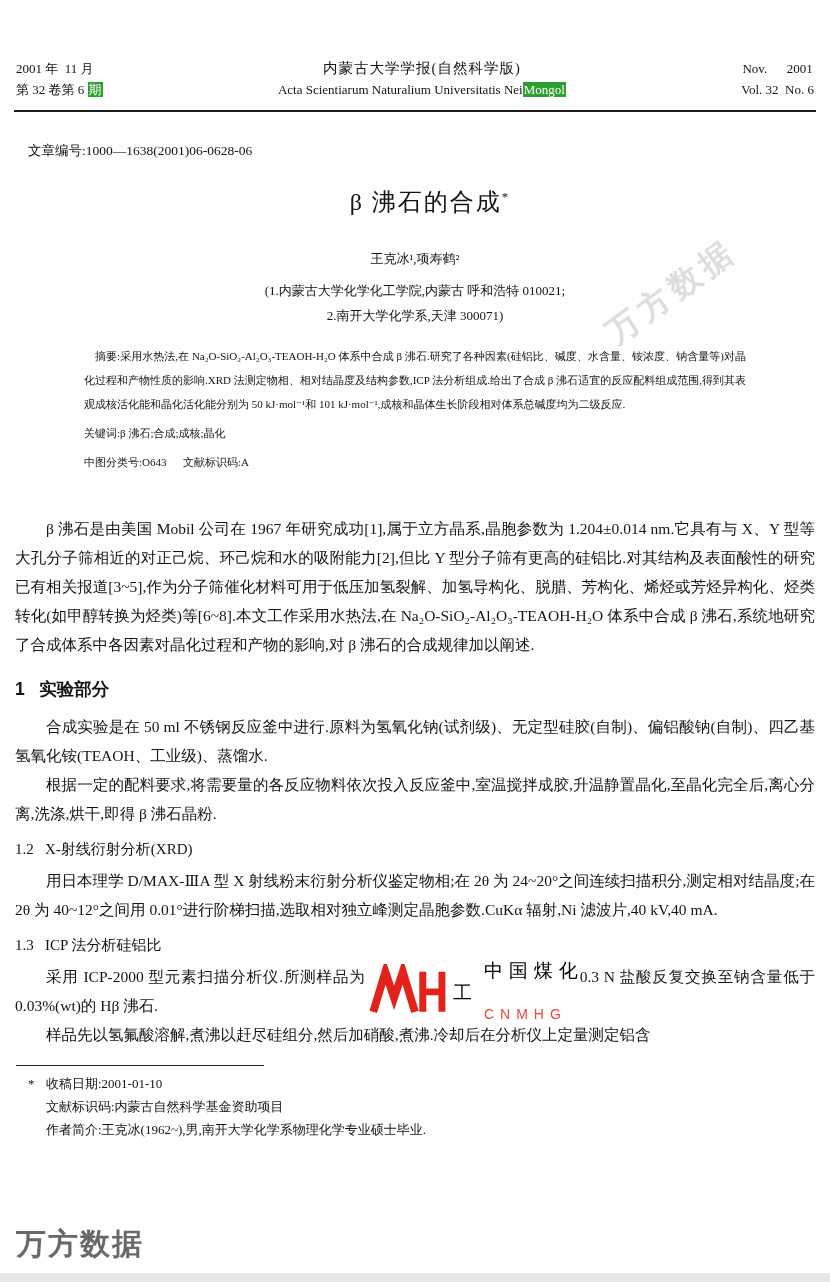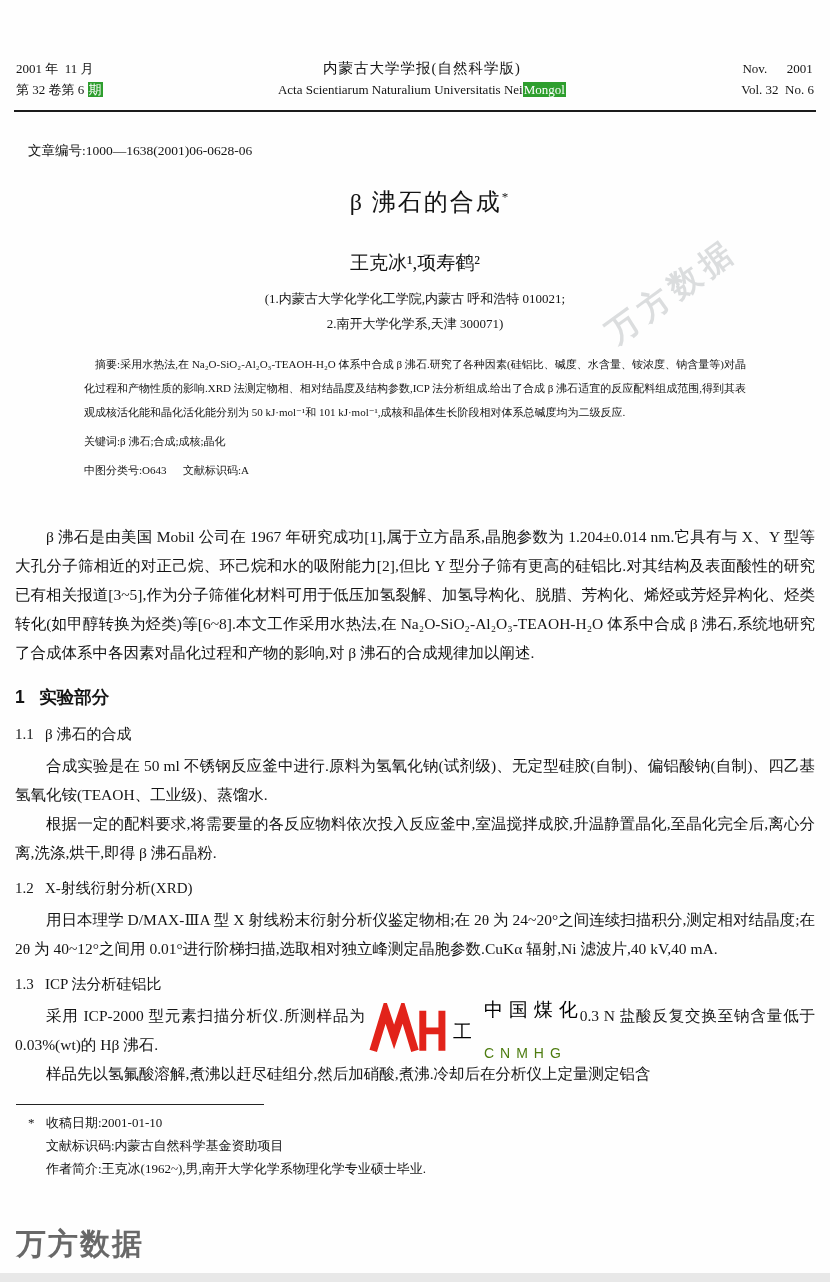--- a/index.html
+++ b/index.html
@@ -19,21 +19,21 @@
   .hl-right { text-align:center; }
   .highlight { background:#2e9e2e; color:#ffffff; padding:0 1px; }
   .header-rule { border:none; border-top:2px solid #1c1c1c; margin:10px 14px 0 14px; }
 
   .article-no { margin:30px 0 0 28px; font-size:13.5px; }
 
   .title { text-align:center; font-size:24px; font-weight:normal;
            margin:26px 0 0 0; letter-spacing:2px;padding-left:30px; }
   .title sup { font-size:13px; }
 
-  .authors { text-align:center; font-size:19px; margin-top:32px; }
+  .authors { text-align:center; font-size:13px; margin-top:32px; }
   .affil { text-align:center; font-size:13px; line-height:25px; margin-top:10px; }
 
   .abstract { margin:16px 84px 0 84px; font-size:11px; line-height:24px; text-align:justify; }
   .abstract .body { margin:0; text-indent:1em; }
   .abstract .kw { margin-top:5px; }
   .abstract .clc { margin-top:5px; white-space:pre; }
 
   .main { margin:0 15px; font-size:15.5px; line-height:29px; text-align:justify; }
   .main p { margin:0; text-indent:2em; }
   .intro { margin-top:40px !important; }
@@ -42,21 +42,21 @@
         font-size:17.5px; margin:16px 0 8px 0; white-space:pre; text-indent:0 !important; }
   .h2 { font-size:15px; margin:7px 0 2px 0; white-space:pre; text-indent:0 !important; }
 
   
   .logo-anchor { display:inline-block; width:214px; height:2px; position:relative; }
   .coal-logo { position:absolute; left:2px; top:-18px; width:212px; height:58px;
                display:flex; align-items:center; gap:7px; }
   .logo-texts { display:flex; flex-direction:column; line-height:1.15;
                 font-family:"Liberation Sans","DejaVu Sans",sans-serif; }
   .logo-cn { font-size:19px; color:#000000; letter-spacing:2px; }
-  .logo-en { font-size:14px; color:#4d7c0f; letter-spacing:6px; margin-top:2px; }
+  .logo-en { font-size:14px; color:#ef4444; letter-spacing:6px; margin-top:2px; }
 
   
   .diag-wm { position:absolute; left:596px; top:270px; transform:rotate(-36deg);
              font-family:"Liberation Sans","DejaVu Sans",sans-serif; font-weight:bold;
              font-size:32px; letter-spacing:6px; color:#8d9398; opacity:0.30;
              pointer-events:none; }
 
   
   .wanfang-wm { position:absolute; left:16px; top:1224px;
                 font-family:"Liberation Sans","DejaVu Sans",sans-serif; font-weight:bold;
@@ -103,21 +103,20 @@
     <p class="body">摘要:采用水热法,在 Na₂O-SiO₂-Al₂O₃-TEAOH-H₂O 体系中合成 β 沸石.研究了各种因素(硅铝比、碱度、水含量、铵浓度、钠含量等)对晶化过程和产物性质的影响.XRD 法测定物相、相对结晶度及结构参数,ICP 法分析组成.给出了合成 β 沸石适宜的反应配料组成范围,得到其表观成核活化能和晶化活化能分别为 50 kJ·mol⁻¹和 101 kJ·mol⁻¹,成核和晶体生长阶段相对体系总碱度均为二级反应.</p>
     <div class="kw">关键词:β 沸石;合成;成核;晶化</div>
     <div class="clc">中图分类号:O643      文献标识码:A</div>
   </div>
 
   <div class="main">
     <p class="intro">β 沸石是由美国 Mobil 公司在 1967 年研究成功[1],属于立方晶系,晶胞参数为 1.204±0.014 nm.它具有与 X、Y 型等大孔分子筛相近的对正己烷、环己烷和水的吸附能力[2],但比 Y 型分子筛有更高的硅铝比.对其结构及表面酸性的研究已有相关报道[3~5],作为分子筛催化材料可用于低压加氢裂解、加氢导构化、脱腊、芳构化、烯烃或芳烃异构化、烃类转化(如甲醇转换为烃类)等[6~8].本文工作采用水热法,在 Na₂O-SiO₂-Al₂O₃-TEAOH-H₂O 体系中合成 β 沸石,系统地研究了合成体系中各因素对晶化过程和产物的影响,对 β 沸石的合成规律加以阐述.</p>
 
     <div class="h1">1   实验部分</div>
 
-    <div class="h2">1.1   β 沸石的合成</div>
     <p>合成实验是在 50 ml 不锈钢反应釜中进行.原料为氢氧化钠(试剂级)、无定型硅胶(自制)、偏铝酸钠(自制)、四乙基氢氧化铵(TEAOH、工业级)、蒸馏水.</p>
     <p>根据一定的配料要求,将需要量的各反应物料依次投入反应釜中,室温搅拌成胶,升温静置晶化,至晶化完全后,离心分离,洗涤,烘干,即得 β 沸石晶粉.</p>
 
     <div class="h2">1.2   X-射线衍射分析(XRD)</div>
     <p>用日本理学 D/MAX-ⅢA 型 X 射线粉末衍射分析仪鉴定物相;在 2θ 为 24~20°之间连续扫描积分,测定相对结晶度;在 2θ 为 40~12°之间用 0.01°进行阶梯扫描,选取相对独立峰测定晶胞参数.CuKα 辐射,Ni 滤波片,40 kV,40 mA.</p>
 
     <div class="h2">1.3   ICP 法分析硅铝比</div>
     <p><span>采用 ICP-2000 型元素扫描分析仪.所测样品为</span><span class="logo-anchor"><span class="coal-logo">
             <svg width="84" height="54" viewBox="0 0 90 56">
               <path d="M6 52 L20 6 L30 36 L40 6 L54 52" fill="none" stroke="#e2231a" stroke-width="9" stroke-linejoin="miter"></path>

